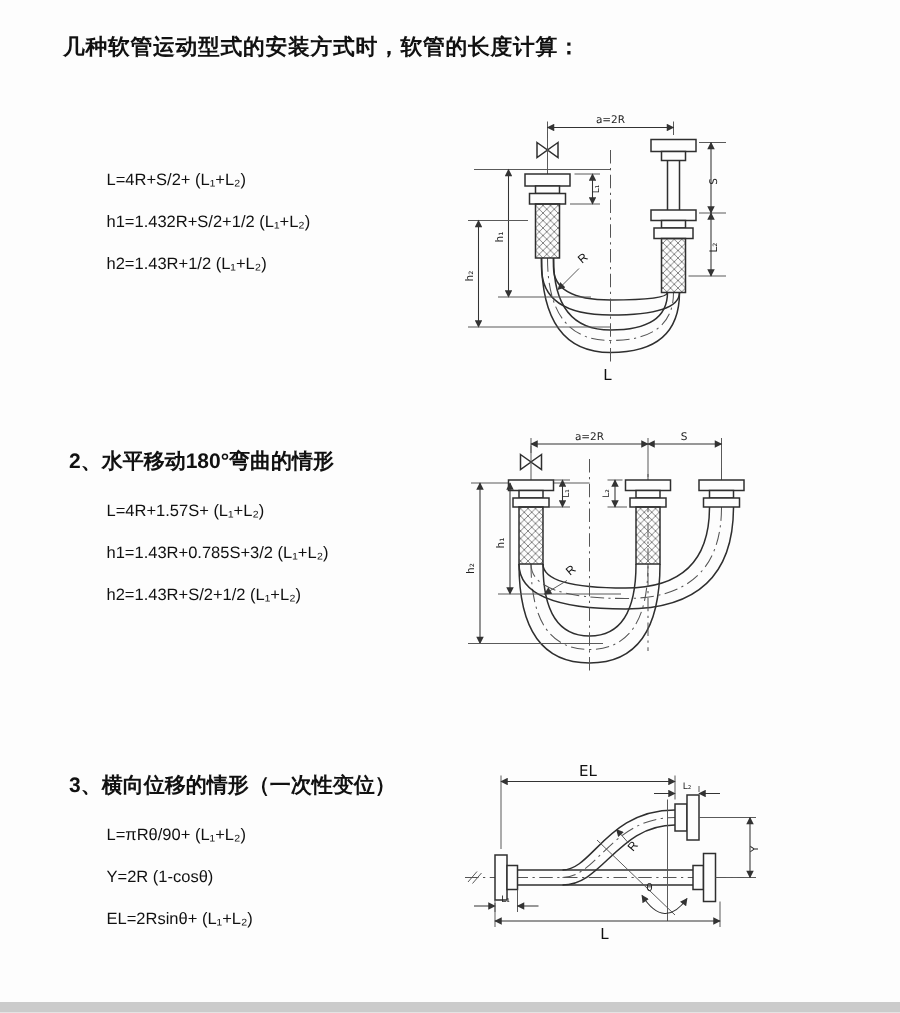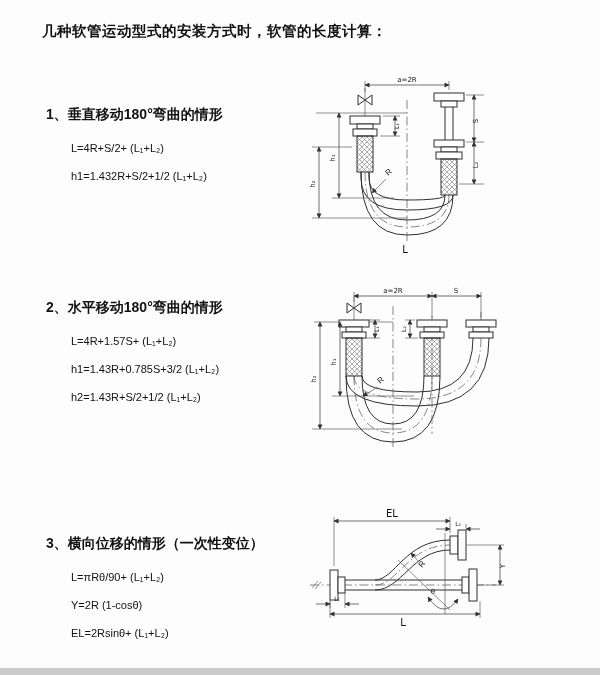--- a/index.html
+++ b/index.html
@@ -10,21 +10,21 @@
   }
   .page-title{
     position:absolute;left:42px;top:22px;
     font-size:14.5px;font-weight:bold;letter-spacing:.5px;white-space:nowrap;
   }
   .section{position:absolute;left:46px;width:280px;}
   .sec-heading{font-size:14px;font-weight:bold;margin:0 0 10px 0;white-space:nowrap;}
   .formula{font-size:11px;line-height:28px;padding-left:25px;white-space:nowrap;}
   #sec1{top:106px;}
   #sec2{top:299px;}
-  #sec3{top:515px;margin-top:20px;}
+  #sec3{top:515px;}
   svg{position:absolute;}
   #dia1{left:302px;top:72px;}
   #dia2{left:302px;top:284px;}
   #dia3{left:300px;top:500px;}
   .ln{fill:none;stroke:#2f2f2f;stroke-width:1;}
   .fit{fill:#fdfdfd;stroke:#2f2f2f;stroke-width:1;}
   .thin{fill:none;stroke:#555;stroke-width:0.65;}
   .dim{fill:none;stroke:#333;stroke-width:0.7;}
   .dA{marker-start:url(#ar);marker-end:url(#ar);}
   .ldr{marker-end:url(#ar);}
@@ -33,23 +33,23 @@
   .dlbl-sm{font-family:"DejaVu Sans",sans-serif;font-size:6px;fill:#222;}
   .dlbl-lg{font-family:"DejaVu Sans",sans-serif;font-size:10px;fill:#111;}
   .scan-edge{position:absolute;left:0;bottom:0;width:600px;height:7px;background:#cbcbcb;}
 </style>
 </head>
 <body>
 
 <div class="page-title">几种软管运动型式的安装方式时，软管的长度计算：</div>
 
 <div class="section" id="sec1">
-  <div class="sec-heading">1、垂直移动180°弯曲的情形</div>
   <div class="formula">L=4R+S/2+ (L₁+L₂)</div>
   <div class="formula">h1=1.432R+S/2+1/2 (L₁+L₂)</div>
+  <div class="formula">h2=1.43R+1/2 (L₁+L₂)</div>
 </div>
 
 <div class="section" id="sec2">
   <div class="sec-heading">2、水平移动180°弯曲的情形</div>
   <div class="formula">L=4R+1.57S+ (L₁+L₂)</div>
   <div class="formula">h1=1.43R+0.785S+3/2 (L₁+L₂)</div>
   <div class="formula">h2=1.43R+S/2+1/2 (L₁+L₂)</div>
 </div>
 
 <div class="section" id="sec3">

